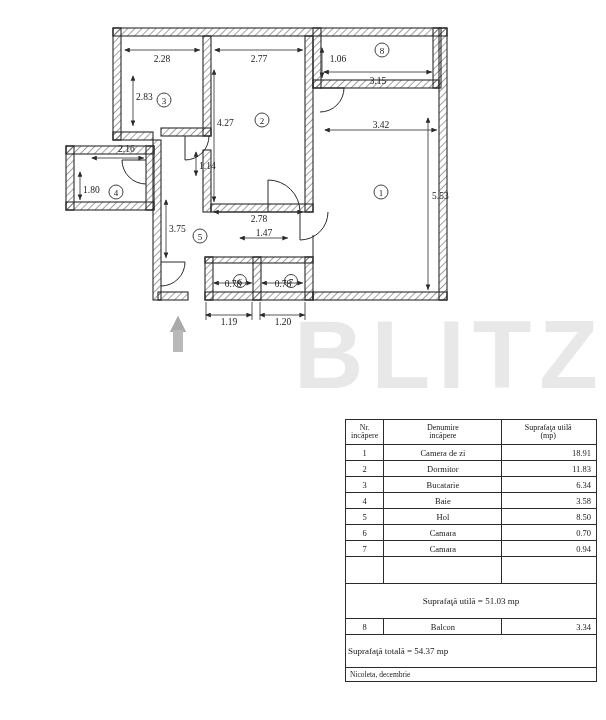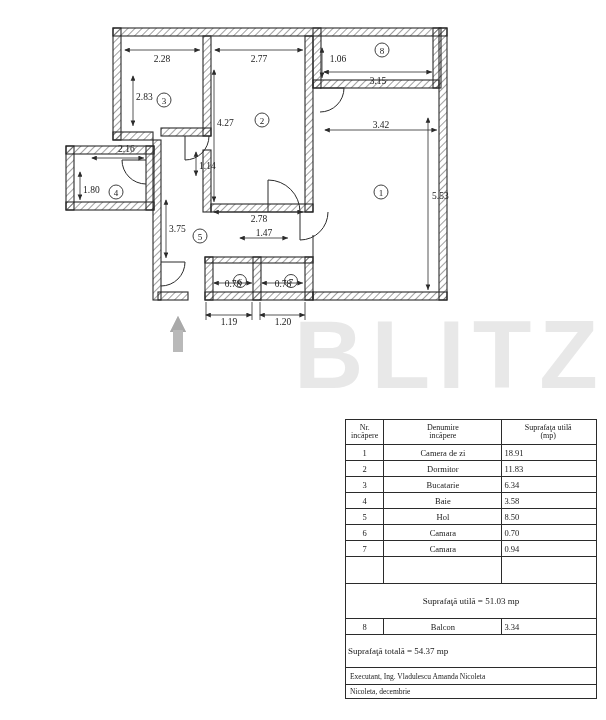--- a/index.html
+++ b/index.html
@@ -64,21 +64,21 @@
     text-align: center;
     line-height: 1.05;
     font-size: 8px;
     height: 22px;
   }
   .col-nr { width: 34px; text-align: center; }
   .col-name { width: 122px; text-align: center; }
   .col-area { width: 92px; text-align: right; padding-right: 4px !important; }
   td.cell-nr { text-align: center; }
   td.cell-name { text-align: center; }
-  td.cell-area { padding-right: 5px !important; }
+  td.cell-area { text-align: right; padding-right: 5px !important; }
   tr.row-h td { height: 13px; }
   td.blank-tall { height: 24px; border-bottom: 1px solid #2b2b2b; }
   td.sum-row {
     text-align: center;
     height: 32px;
     font-size: 9px;
   }
   td.sum-row2 {
     text-align: left;
     height: 30px;
@@ -354,22 +354,19 @@
         </tr>
         <tr class="row-h">
           <td class="cell-nr">8</td>
           <td class="cell-name">Balcon</td>
           <td class="cell-area">3.34</td>
         </tr>
         <tr>
           <td class="sum-row2" colspan="3">Suprafaţă totală = 54.37 mp</td>
         </tr>
         <tr>
-          <td class="footer-row" colspan="3">Executant, Ing. Vladulescu Amanda Nicoleta</td>
-        </tr>
-        <tr>
           <td class="footer-row2" colspan="3">Nicoleta, decembrie</td>
         </tr>
       </tbody>
     </table>
   </div>
 
 </div>
 
 </body></html>

